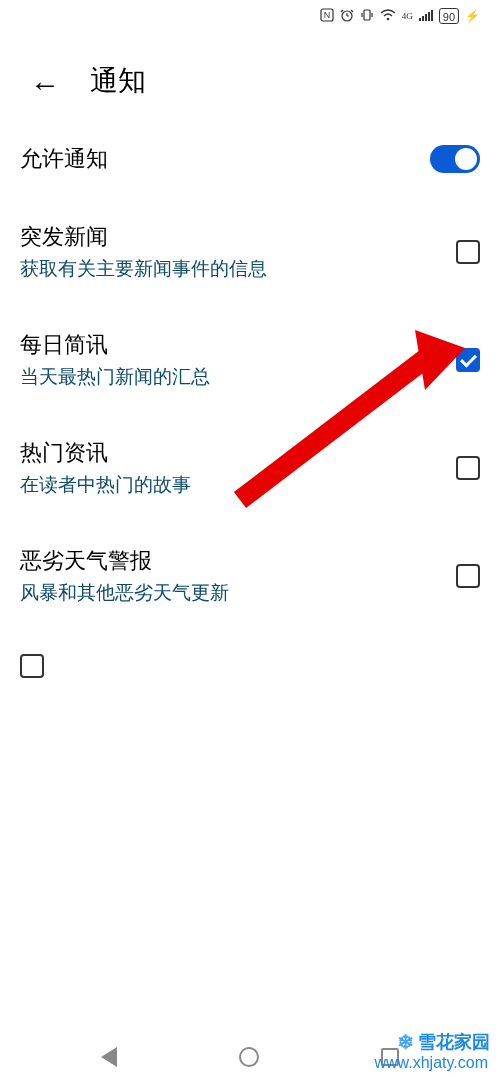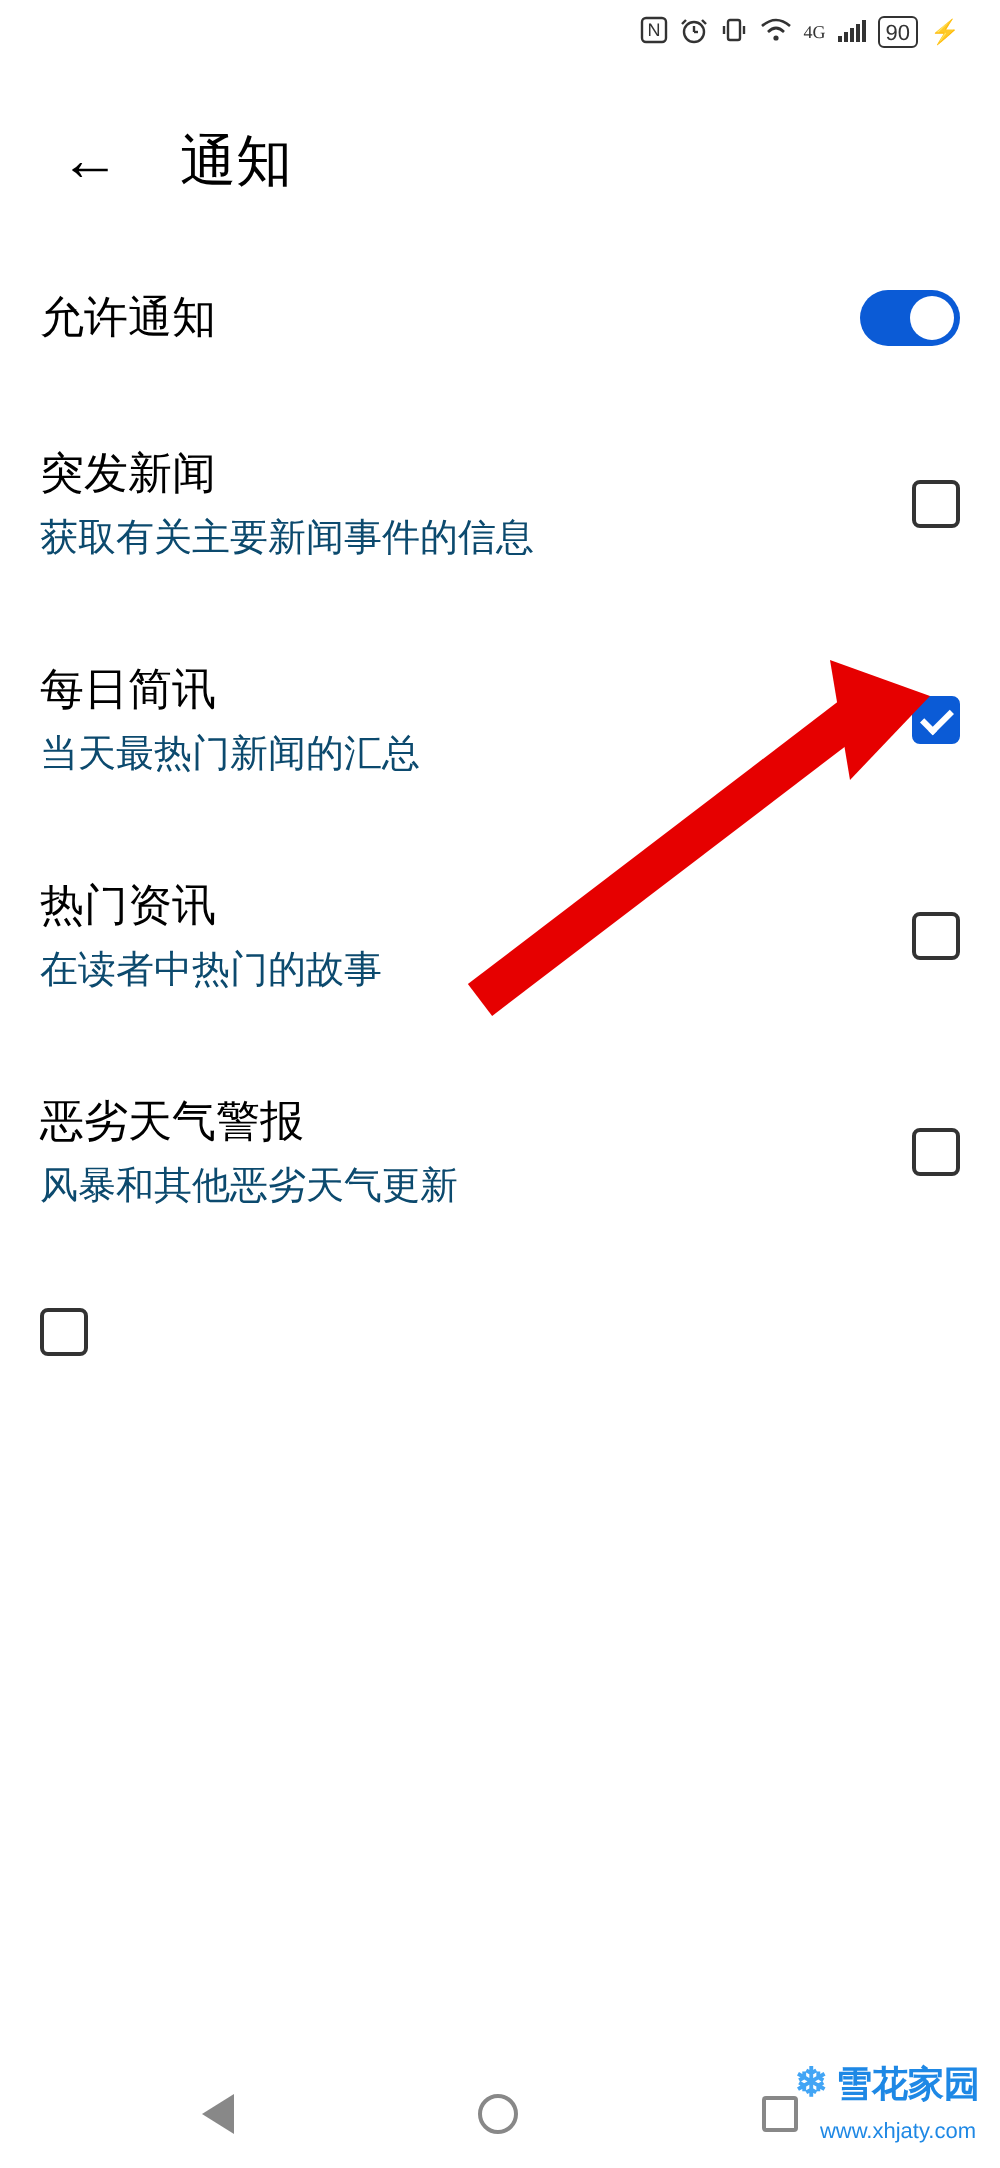--- a/index.html
+++ b/index.html
@@ -162,21 +162,21 @@
       font-weight: bold;
     }
     .watermark-icon {
       color: #42a5f5;
       font-size: 20px;
     }
     .watermark-url {
       position: absolute;
       bottom: 12px;
       right: 12px;
-      font-size: 11px;
+      font-size: 16px;
       color: #1e88e5;
     }
   </style>
 </head>
 <body>
 
 <div class="status-bar">
   <span>
     <svg width="14" height="14" viewBox="0 0 14 14">
         <rect x="1" y="1" width="12" height="12" rx="2" fill="none" stroke="#333" stroke-width="1.2"></rect>

